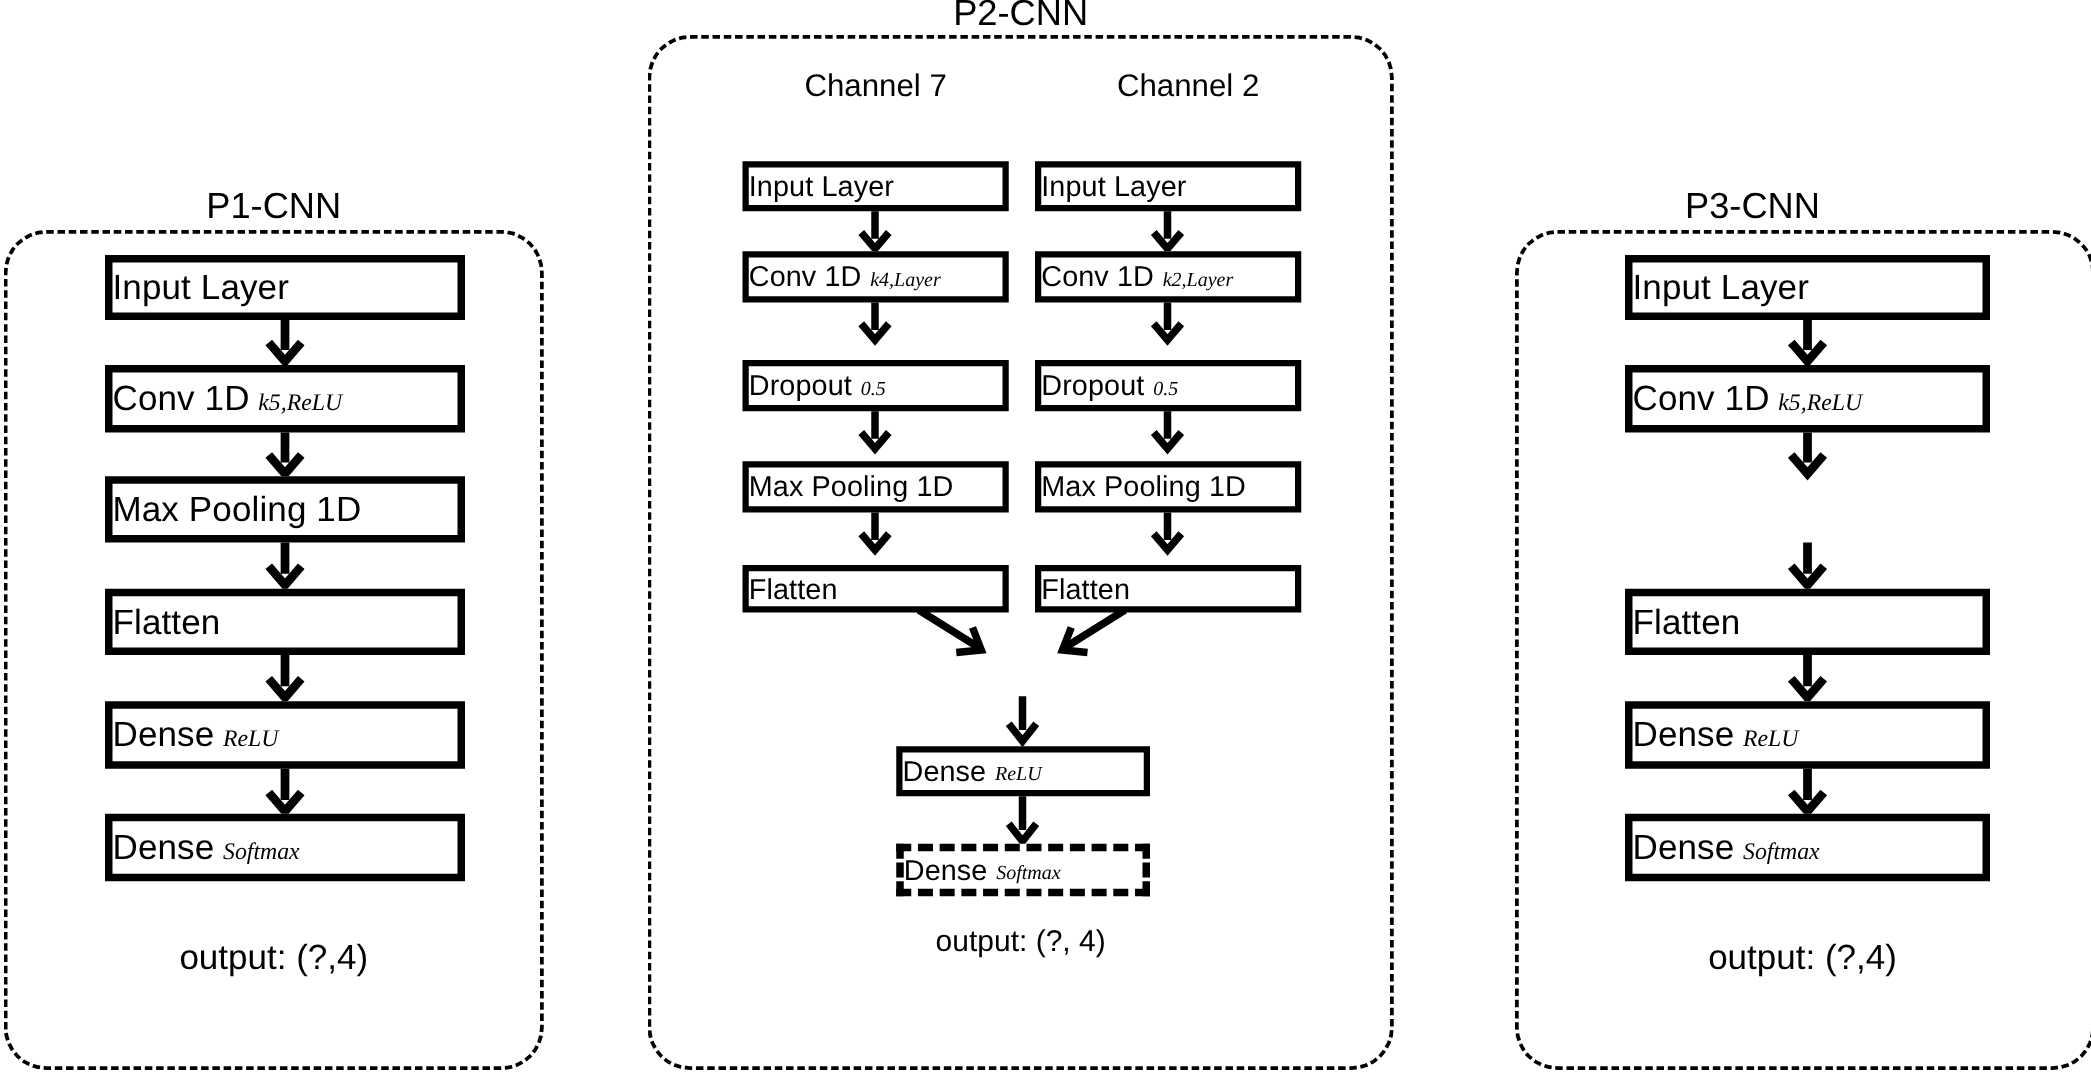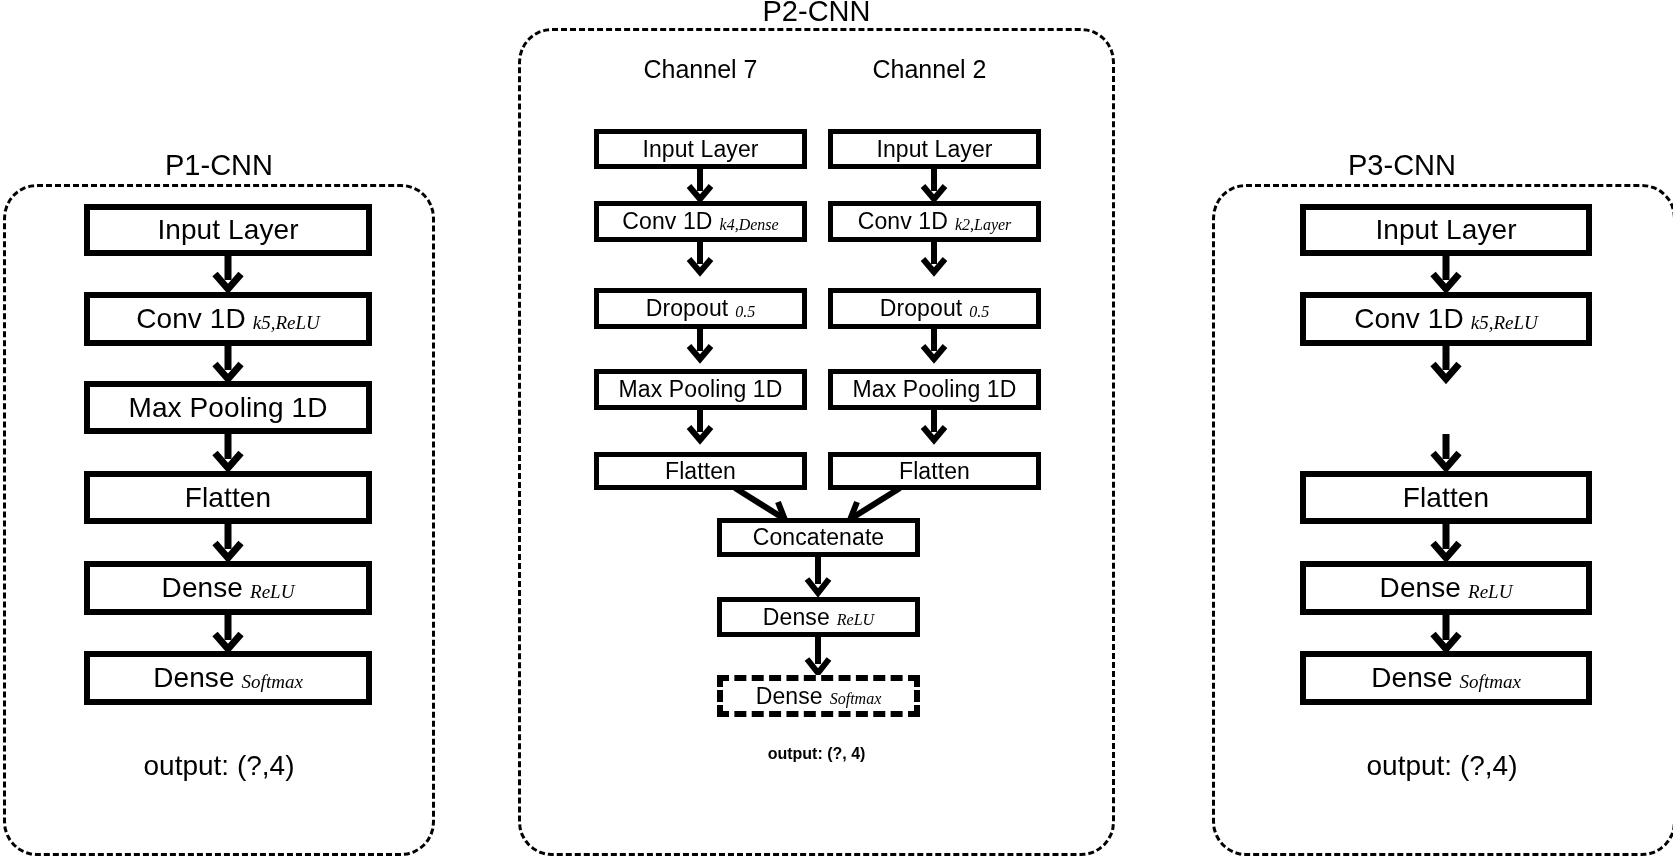--- a/index.html
+++ b/index.html
@@ -35,21 +35,20 @@
   }
 
   
   .node {
     position: absolute;
     box-sizing: border-box;
     background: #ffffff;
     border: 6px solid #000000;
     display: flex;
     align-items: center;
-    justify-content: center;
     white-space: nowrap;
     overflow: hidden;
   }
   .node.thin { border-width: 5px; }
   .node.dashed { border-style: dashed; border-width: 6px; }
   .node .lbl {
     font-size: 28px;
     line-height: 1;
     letter-spacing: 0.1px;
   }
@@ -153,35 +152,35 @@
     <span class="lbl">Dense</span>
     <span class="sub">Softmax</span>
   </div>
 
   <div class="caption" style="left:3px; top:750px; width:432px;">output: (?,4)</div>
 
   <div class="panel-title" style="left:518px; top:-6px; width:597px;">P2-CNN</div>
   <div class="panel" style="left:518px; top:28px; width:597px; height:828px;"></div>
 
   <div class="chan-title" style="left:594px; top:55px; width:213px;">Channel 7</div>
-  <div class="chan-title" style="left:823px; top:55px; width:213px;">Channel 2</div>
+  <div class="chan-title" style="left:844px; top:55px; width:213px;">Channel 2</div>
 
   <div class="node thin small" style="left:594px; top:129px; width:213px; height:40px;">
     <span class="lbl">Input Layer</span>
   </div>
   <div class="arrow" style="left:686px; top:169px;">
     <svg width="28" height="32">
         <path d="M14 0 L14 22" stroke="#000" stroke-width="6" fill="none"></path>
         <path d="M3 17 L14 30 L25 17" stroke="#000" stroke-width="6" fill="none"></path>
       </svg>
   </div>
 
   <div class="node thin small" style="left:594px; top:201px; width:213px; height:41px;">
     <span class="lbl">Conv 1D</span>
-    <span class="sub">k4,Dense</span>
+    <span class="sub">k4,Layer</span>
   </div>
   <div class="arrow" style="left:686px; top:242px;">
     <svg width="28" height="32">
         <path d="M14 0 L14 22" stroke="#000" stroke-width="6" fill="none"></path>
         <path d="M3 17 L14 30 L25 17" stroke="#000" stroke-width="6" fill="none"></path>
       </svg>
   </div>
 
   <div class="node thin small" style="left:594px; top:288px; width:213px; height:41px;">
     <span class="lbl">Dropout</span>
@@ -260,23 +259,20 @@
         <path d="M30 34 L50 32 L43 14" stroke="#000" stroke-width="6" fill="none"></path>
       </svg>
   </div>
   <div class="arrow" style="left:840px; top:488px;">
     <svg width="60" height="36">
         <path d="M60 0 L12 30" stroke="#000" stroke-width="6" fill="none"></path>
         <path d="M30 34 L10 32 L17 14" stroke="#000" stroke-width="6" fill="none"></path>
       </svg>
   </div>
 
-  <div class="node thin small" style="left:717px; top:518px; width:203px; height:39px;">
-    <span class="lbl">Concatenate</span>
-  </div>
   <div class="arrow" style="left:804px; top:557px;">
     <svg width="28" height="38">
         <path d="M14 0 L14 27" stroke="#000" stroke-width="6" fill="none"></path>
         <path d="M3 22 L14 36 L25 22" stroke="#000" stroke-width="6" fill="none"></path>
       </svg>
   </div>
 
   <div class="node thin small" style="left:717px; top:597px; width:203px; height:40px;">
     <span class="lbl">Dense</span>
     <span class="sub">ReLU</span>
@@ -286,21 +282,21 @@
         <path d="M14 0 L14 27" stroke="#000" stroke-width="6" fill="none"></path>
         <path d="M3 22 L14 36 L25 22" stroke="#000" stroke-width="6" fill="none"></path>
       </svg>
   </div>
 
   <div class="node dashed small" style="left:717px; top:675px; width:203px; height:42px;">
     <span class="lbl">Dense</span>
     <span class="sub">Softmax</span>
   </div>
 
-  <div class="caption" style="left:518px; top:738px; width:597px; font-size:16px;font-weight:bold;">output: (?, 4)</div>
+  <div class="caption" style="left:518px; top:738px; width:597px; font-size:24px;">output: (?, 4)</div>
 
   <div class="panel-title" style="left:1172px; top:148px; width:460px;">P3-CNN</div>
   <div class="panel" style="left:1212px; top:184px; width:464px; height:672px;"></div>
 
   <div class="node" style="left:1300px; top:204px; width:292px; height:52px;">
     <span class="lbl">Input Layer</span>
   </div>
   <div class="arrow" style="left:1430px; top:256px;">
     <svg width="32" height="34">
         <path d="M16 0 L16 24" stroke="#000" stroke-width="7" fill="none"></path>

